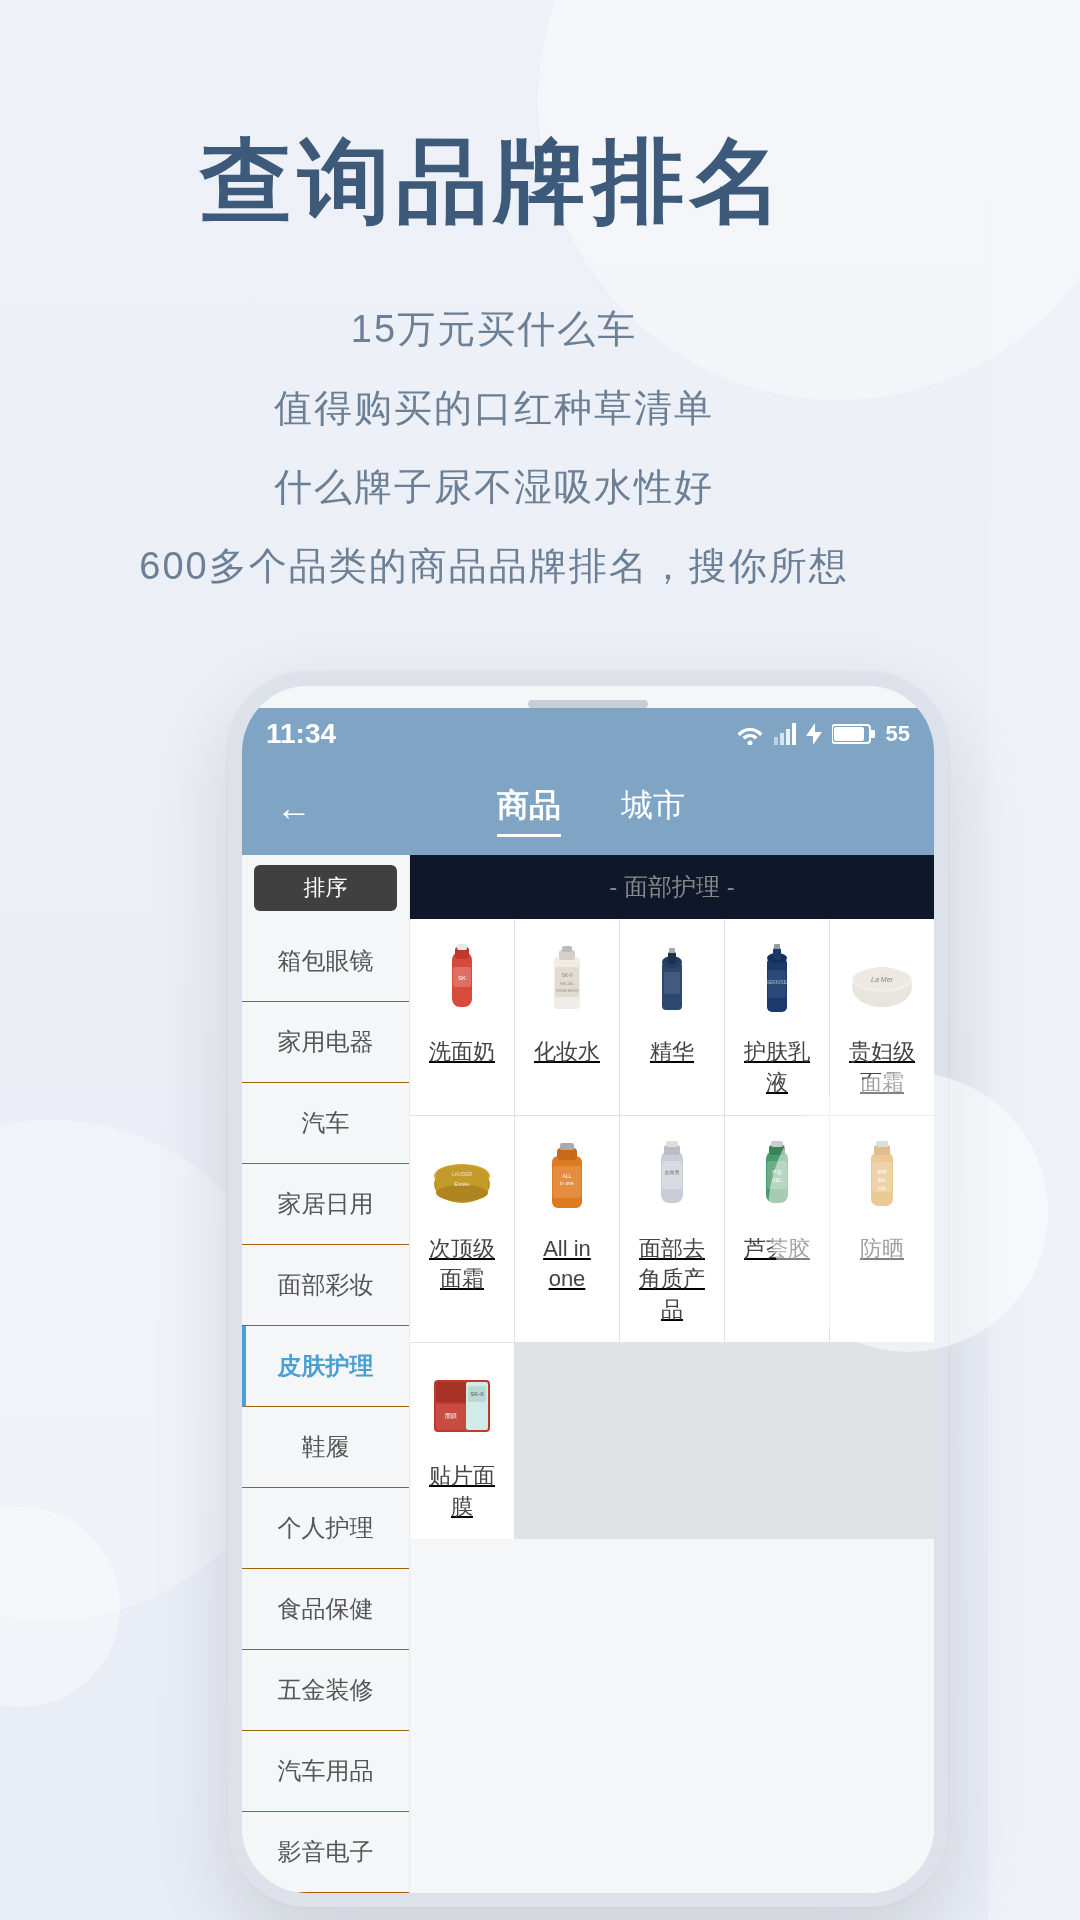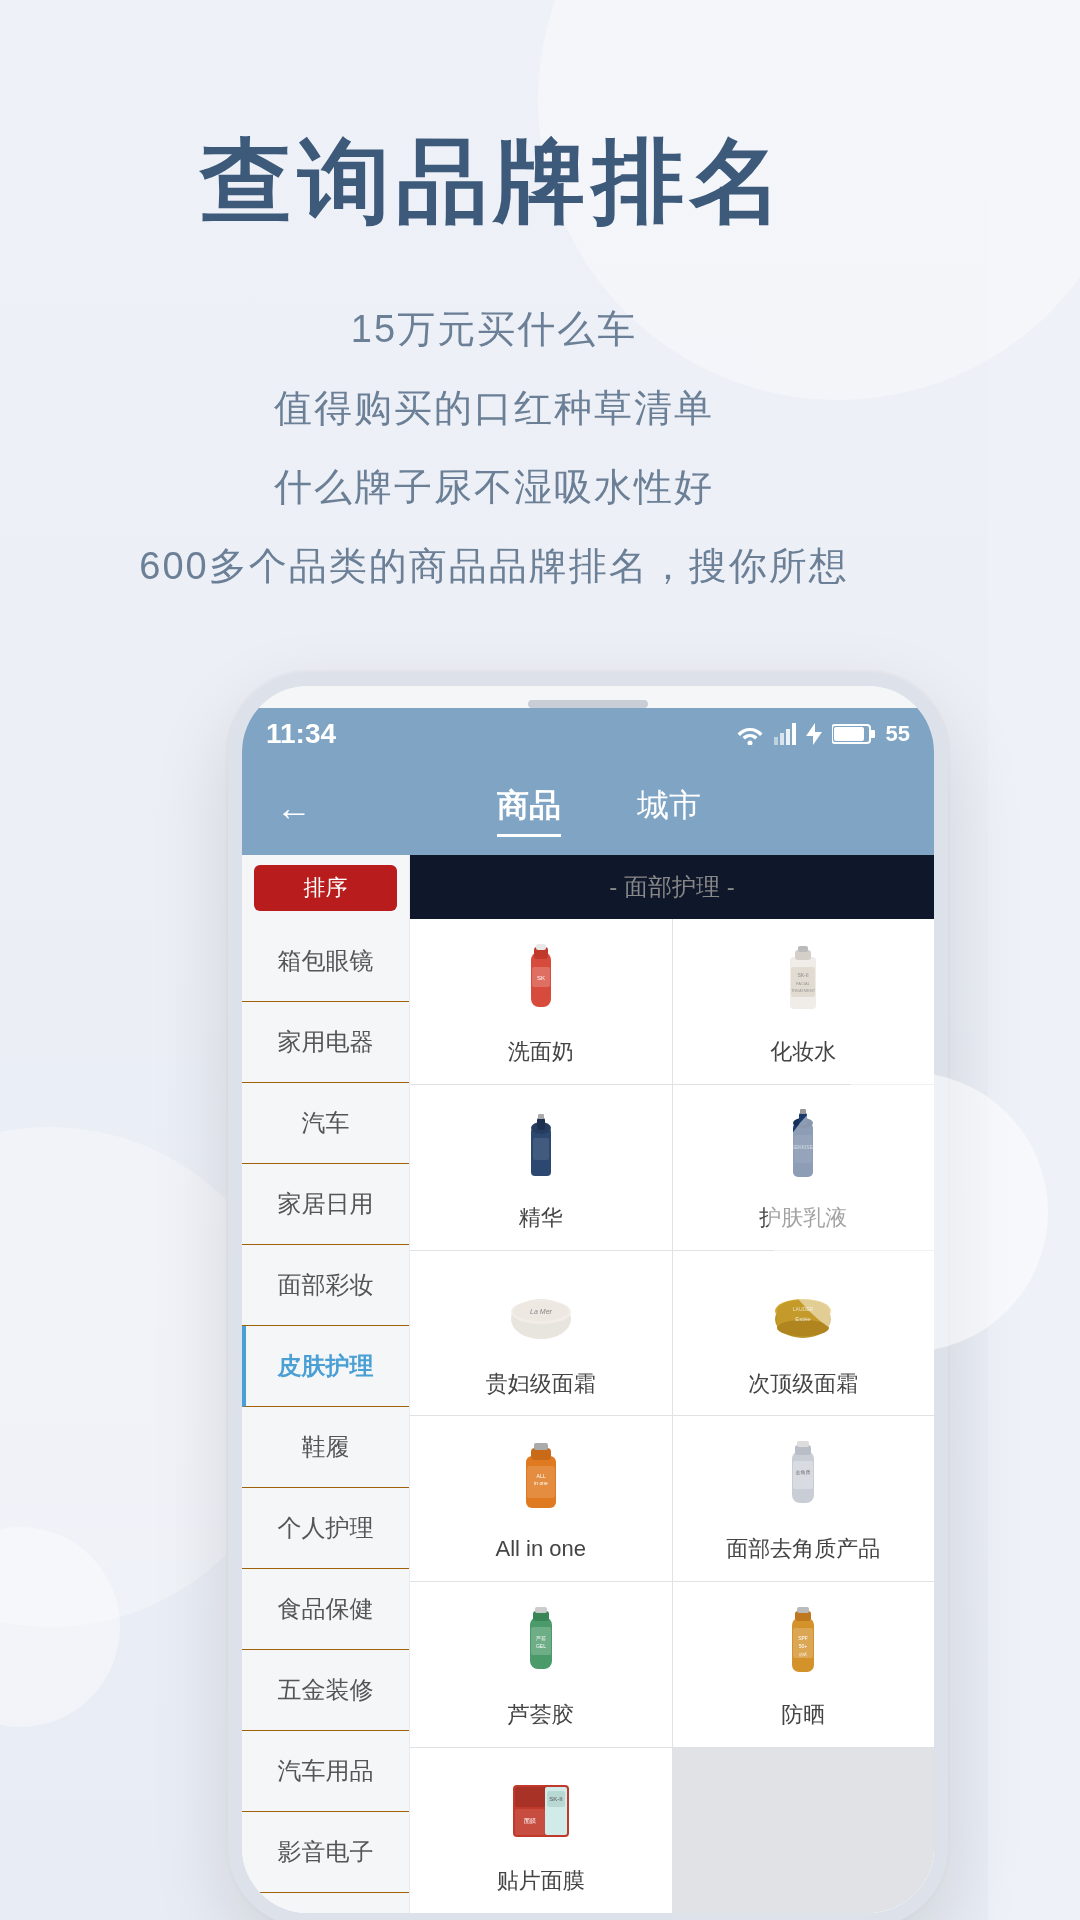--- a/index.html
+++ b/index.html
@@ -176,21 +176,20 @@
       margin-left: auto;
       margin-right: auto;
     }
 
     .nav-tab {
       color: white;
       font-size: 32px;
       font-weight: 500;
       padding: 6px 0;
       border-bottom: 3px solid transparent;
-      margin-left: 16px;
     }
 
     .nav-tab.active {
       border-bottom: 3px solid white;
       font-weight: 700;
     }
 
     
     .content-area {
       display: flex;
@@ -217,21 +216,21 @@
 
     .sidebar-item.active {
       color: #4a9fd4;
       font-weight: 600;
       position: relative;
       border-left: 4px solid #4a9fd4;
       padding-left: 12px;
     }
 
     .sidebar-item.highlight {
-      background: #b91c1c;
+      background: #404040;
       color: white;
       border-radius: 6px;
       margin: 10px 12px;
       padding: 8px 12px;
       font-size: 22px;
       border-bottom: none;
       text-align: center;
     }
 
     
@@ -244,23 +243,24 @@
     .category-header {
       text-align: center;
       font-size: 24px;
       color: #888;
       padding: 16px 0;
       background: #0f172a;
     }
 
     .product-grid {
       display: grid;
-      grid-template-columns: repeat(2, 1fr);
+      grid-template-columns: repeat(5, 1fr);
       gap: 1px;
       background: #e0e2e5;
+      text-decoration: underline;
     }
 
     .product-cell {
       background: white;
       display: flex;
       flex-direction: column;
       align-items: center;
       padding: 18px 10px 16px;
       cursor: pointer;
     }

